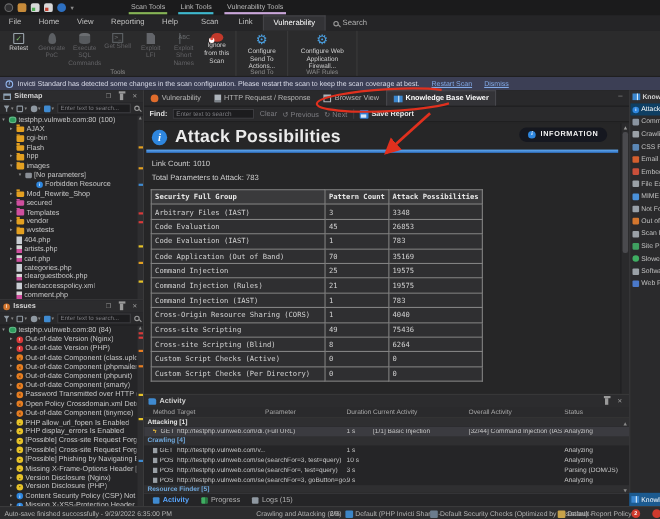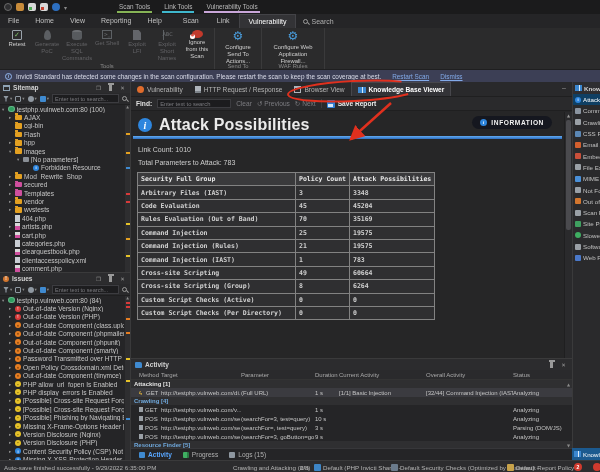--- a/index.html
+++ b/index.html
@@ -145,21 +145,21 @@
   .titlerow{position:absolute;top:4px;left:7px;display:flex;align-items:center;gap:7px}
   .infobig{width:14px;height:14px;border-radius:50%;background:#2e86de;color:#fff;display:flex;align-items:center;justify-content:center;font-size:10px;font-weight:bold;font-family:"Liberation Serif",serif;font-style:italic}
   .h1{font-size:16px;font-weight:bold;color:#ebebeb;letter-spacing:.2px}
   .badge{position:absolute;top:4px;right:12px;height:13px;background:#15171f;border-radius:7px;display:flex;align-items:center;gap:4px;padding:0 8px;font-size:6.6px;font-weight:bold;letter-spacing:.6px;color:#f2f2f2}
   .infosm{width:7px;height:7px;border-radius:50%;background:#2e86de;color:#fff;display:flex;align-items:center;justify-content:center;font-size:5px;font-style:italic;font-weight:bold;font-family:"Liberation Serif",serif}
   .bluerule{position:absolute;top:24px;left:2px;right:2px;height:2.5px;background:linear-gradient(#63abf2,#2d6fc0)}
   .meta{position:absolute;left:7px;font-size:7px;color:#cdcdcd}
   .meta.m1{top:34px}.meta.m2{top:47px}
   .kbtable{position:absolute;top:60px;left:6px;border-collapse:collapse;table-layout:fixed;
            font-family:"DejaVu Sans Mono",monospace;font-size:6.5px;color:#d2d2d2}
-  .kbtable th,.kbtable td{border:1px solid #828282;padding:0 3px;height:13.4px;overflow:hidden;white-space:nowrap;text-align:left;font-weight:bold}
+  .kbtable th,.kbtable td{border:1px solid #828282;padding:0 3px;height:13.4px;overflow:hidden;white-space:nowrap;text-align:left;font-weight:normal}
   .kbtable th{background:#3a3a3c;font-weight:bold;color:#e8e8e8}
   .kbtable td{background:#2f2f31}
 
   
   .activity{position:absolute;left:0;right:0;bottom:12px;height:90px;background:#252527;border-top:1px solid #3a3a3b;overflow:hidden}
   .ahead{height:11px;background:#2c2c2e;display:flex;align-items:center;gap:3px;padding:0 4px;font-size:6.6px;font-weight:bold;color:#d2d2d2}
   .aheadic{width:7px;height:6px;background:#3f8ad0;border-radius:1px 2px 1px 1px;flex:none}
   .agrid{display:grid;grid-template-columns:22px 80px 74px 24px 87px 87px 1fr;padding-left:8px;align-items:center}
   .acols{height:10px;background:#2a2a2c;border-bottom:1px solid #333;font-size:6px;color:#a8a8a8}
   .acols span{overflow:hidden;white-space:nowrap}
@@ -697,41 +697,46 @@
         <div class="meta m2">Total Parameters to Attack: 783</div>
         <table class="kbtable">
           <colgroup>
               <col style="width:158px">
               <col style="width:51px">
               <col style="width:79px">
             </colgroup>
           <thead>
             <tr>
               <th>Security Full Group</th>
-              <th>Policy Count</th>
+              <th>Pattern Count</th>
               <th>Attack Possibilities</th>
             </tr>
           </thead>
           <tbody>
 
               <tr>
                 <td>Arbitrary Files (IAST)</td>
                 <td>3</td>
                 <td>3348</td>
               </tr>
 
               <tr>
                 <td>Code Evaluation</td>
                 <td>45</td>
-                <td>45204</td>
-              </tr>
-
-
-              <tr>
-                <td>Rules Evaluation (Out of Band)</td>
+                <td>26853</td>
+              </tr>
+
+              <tr>
+                <td>Code Evaluation (IAST)</td>
+                <td>1</td>
+                <td>783</td>
+              </tr>
+
+              <tr>
+                <td>Code Application (Out of Band)</td>
                 <td>70</td>
                 <td>35169</td>
               </tr>
 
               <tr>
                 <td>Command Injection</td>
                 <td>25</td>
                 <td>19575</td>
               </tr>
 
@@ -740,29 +745,34 @@
                 <td>21</td>
                 <td>19575</td>
               </tr>
 
               <tr>
                 <td>Command Injection (IAST)</td>
                 <td>1</td>
                 <td>783</td>
               </tr>
 
+              <tr>
+                <td>Cross-Origin Resource Sharing (CORS)</td>
+                <td>1</td>
+                <td>4040</td>
+              </tr>
 
               <tr>
                 <td>Cross-site Scripting</td>
                 <td>49</td>
-                <td>60664</td>
-              </tr>
-
-              <tr>
-                <td>Cross-site Scripting (Group)</td>
+                <td>75436</td>
+              </tr>
+
+              <tr>
+                <td>Cross-site Scripting (Blind)</td>
                 <td>8</td>
                 <td>6264</td>
               </tr>
 
               <tr>
                 <td>Custom Script Checks (Active)</td>
                 <td>0</td>
                 <td>0</td>
               </tr>
 

